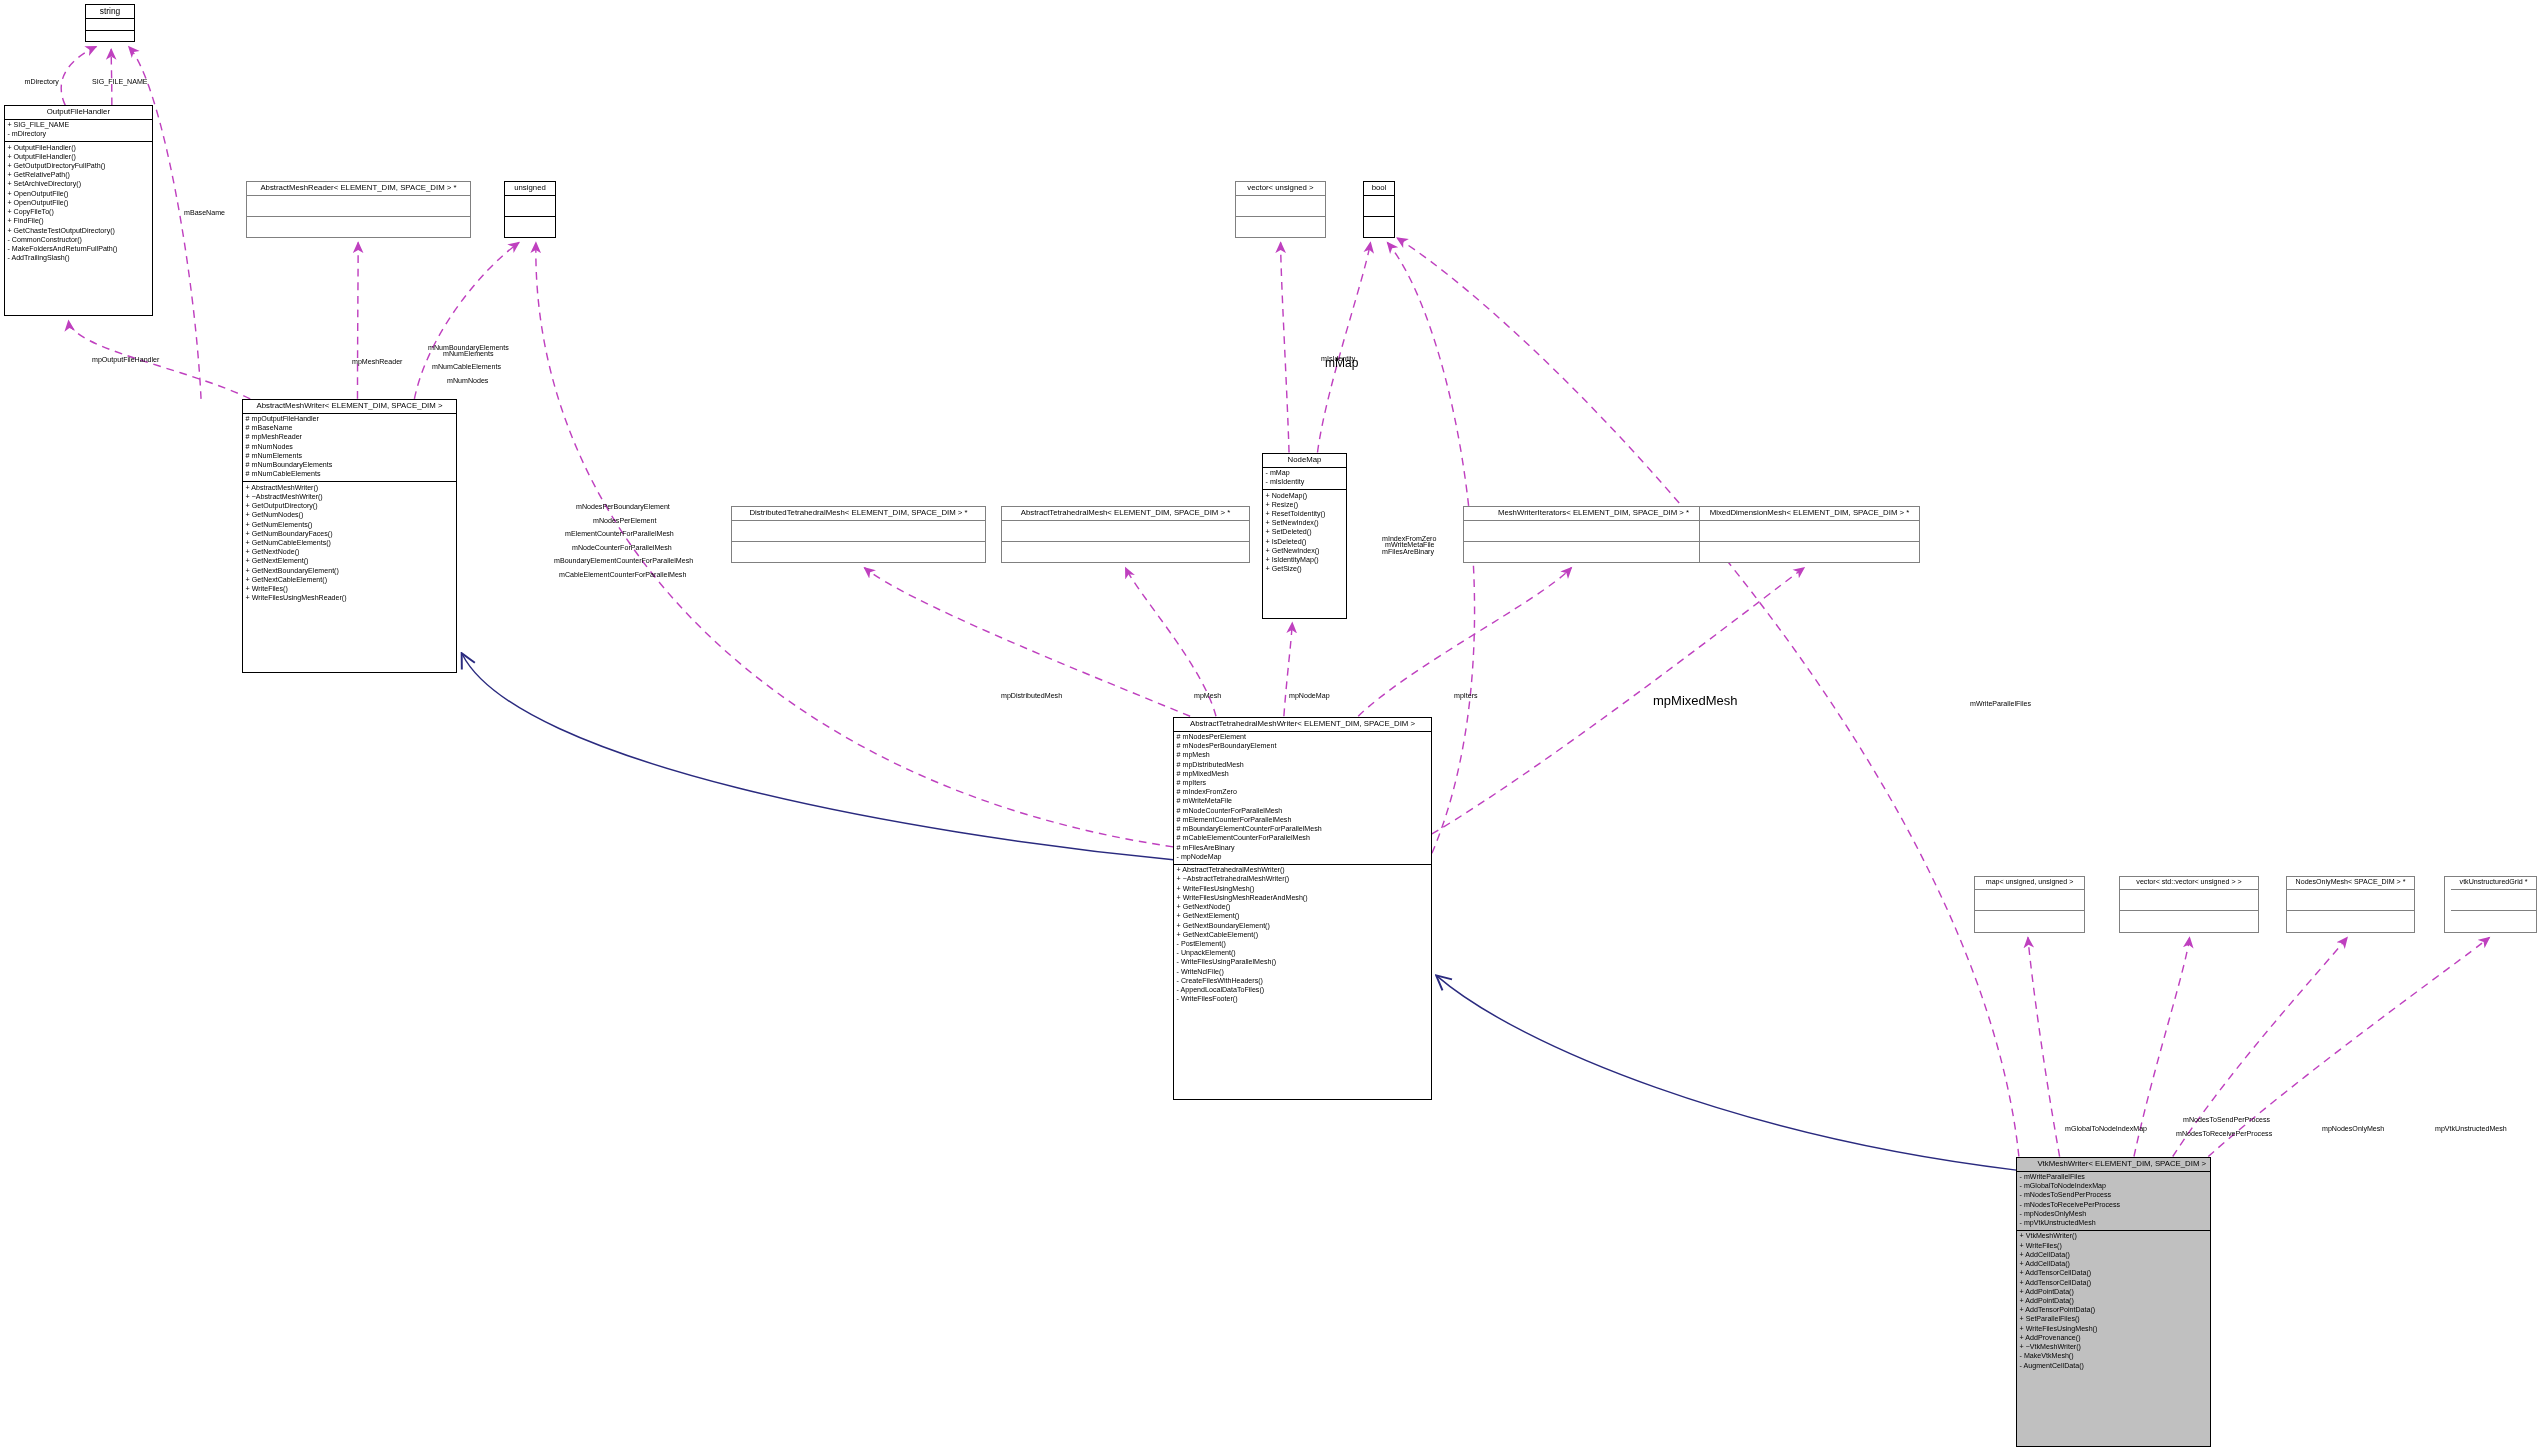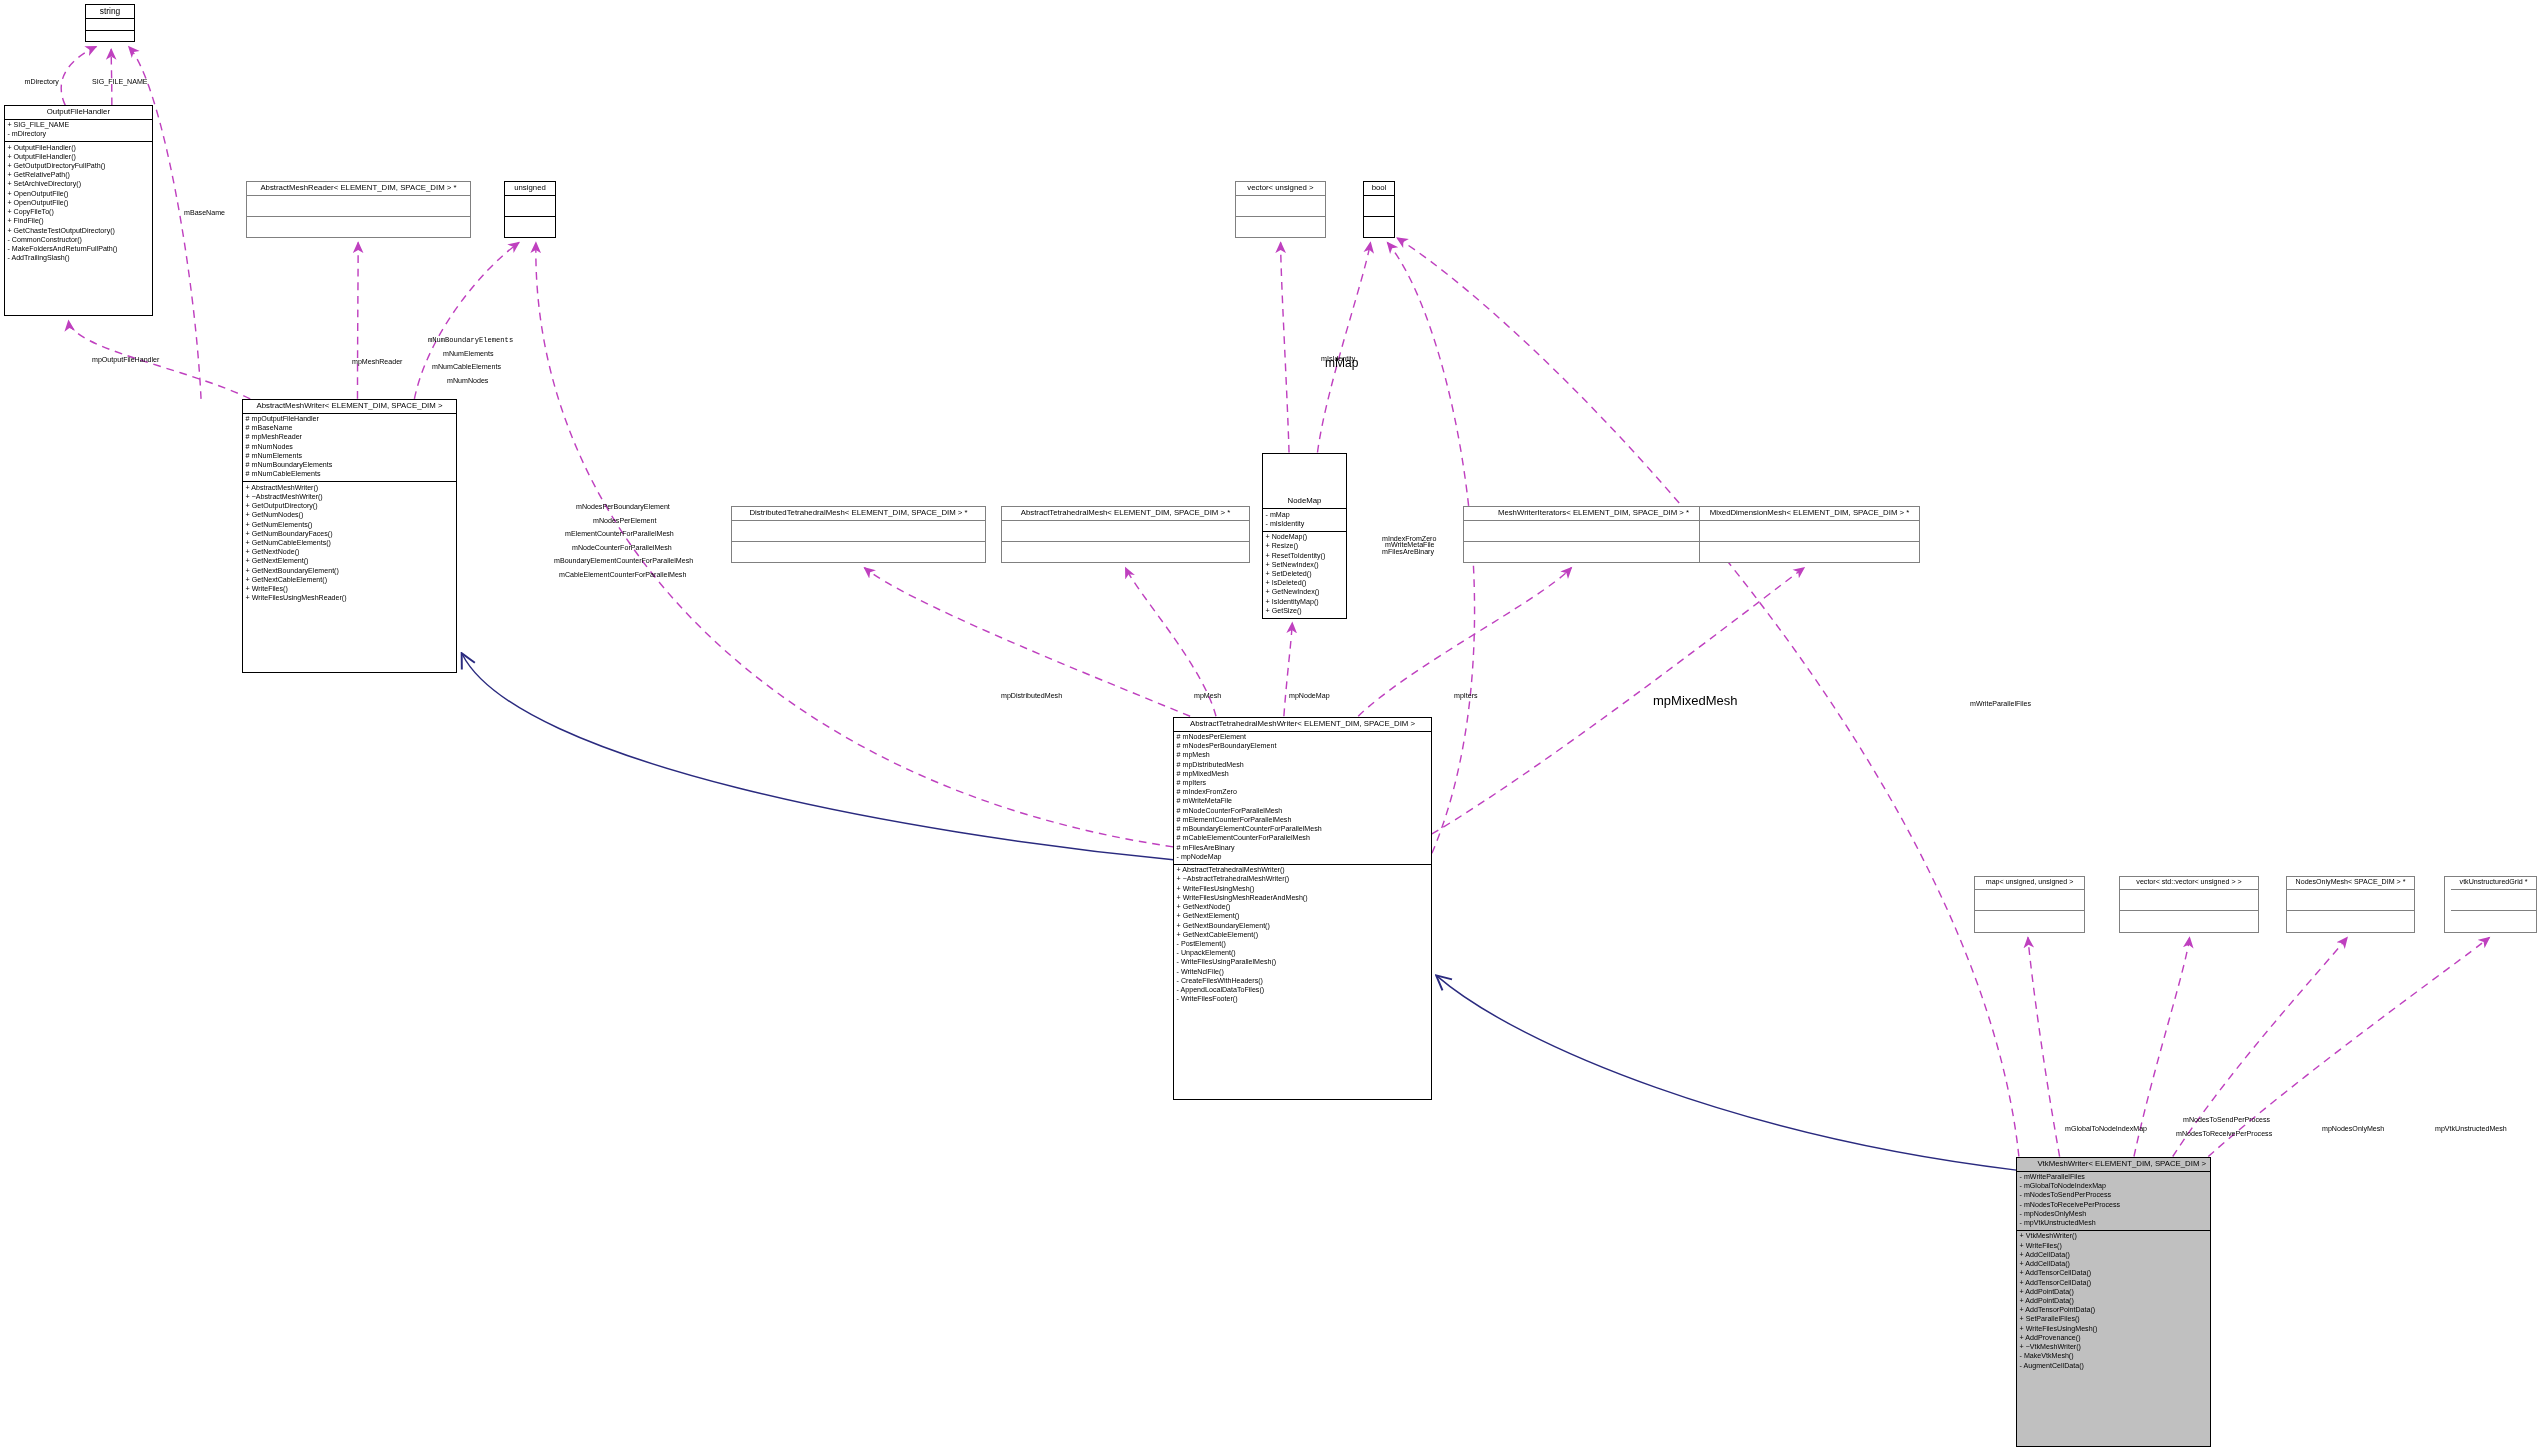--- a/index.html
+++ b/index.html
@@ -211,21 +211,21 @@
     <div class="uml-attrs empty-sec" style="height:18px;"></div>
     <div class="uml-ops empty-sec" style="height:18px;"></div>
   </div>
 
   <div class="uml-class" style="left:1001px;top:506px;width:249px;height:57px;font-size:7.8px;">
     <div class="uml-title">AbstractTetrahedralMesh&lt; ELEMENT_DIM, SPACE_DIM &gt; *</div>
     <div class="uml-attrs empty-sec" style="height:18px;"></div>
     <div class="uml-ops empty-sec" style="height:18px;"></div>
   </div>
 
-  <div class="uml-class solid" style="left:1262px;top:453px;width:85px;height:166px;font-size:7.1px;justify-content:flex-end;">
+  <div class="uml-class solid" style="left:1262px;top:453px;width:85px;height:166px;font-size:7.1px;">
     <div class="uml-title" style="font-size:7.8px;">NodeMap</div>
     <div class="uml-attrs">
       <div>- mMap</div>
       <div>- mIsIdentity</div>
     </div>
     <div class="uml-ops">
       <div>+ NodeMap()</div>
       <div>+ Resize()</div>
       <div>+ ResetToIdentity()</div>
       <div>+ SetNewIndex()</div>
@@ -337,21 +337,21 @@
       <div>- MakeVtkMesh()</div>
       <div>- AugmentCellData()</div>
     </div>
   </div>
 
   <div class="edge-label" style="left:24.6px;top:78px;font-size:7.1px;">mDirectory</div>
   <div class="edge-label" style="left:92px;top:78px;font-size:7.1px;">SIG_FILE_NAME</div>
   <div class="edge-label" style="left:92px;top:356px;font-size:7.1px;">mpOutputFileHandler</div>
   <div class="edge-label" style="left:184px;top:209px;font-size:7.1px;">mBaseName</div>
   <div class="edge-label" style="left:352px;top:358px;font-size:7.1px;">mpMeshReader</div>
-  <div class="edge-label" style="left:428px;top:336px;font-size:7.1px;font-family:Liberation Mono, monospace;">mNumBoundaryElements</div>
+  <div class="edge-label" style="left:428px;top:344px;font-size:7.1px;">mNumBoundaryElements</div>
   <div class="edge-label" style="left:443px;top:350px;font-size:7.1px;">mNumElements</div>
   <div class="edge-label" style="left:432px;top:363px;font-size:7.1px;">mNumCableElements</div>
   <div class="edge-label" style="left:447px;top:377px;font-size:7.1px;">mNumNodes</div>
 
   <div class="edge-label" style="left:576px;top:503px;font-size:7.1px;">mNodesPerBoundaryElement</div>
   <div class="edge-label" style="left:593px;top:517px;font-size:7.1px;">mNodesPerElement</div>
   <div class="edge-label" style="left:565px;top:530px;font-size:7.1px;">mElementCounterForParallelMesh</div>
   <div class="edge-label" style="left:572px;top:544px;font-size:7.1px;">mNodeCounterForParallelMesh</div>
   <div class="edge-label" style="left:554px;top:557px;font-size:7.1px;">mBoundaryElementCounterForParallelMesh</div>
   <div class="edge-label" style="left:559px;top:571px;font-size:7.1px;">mCableElementCounterForParallelMesh</div>

